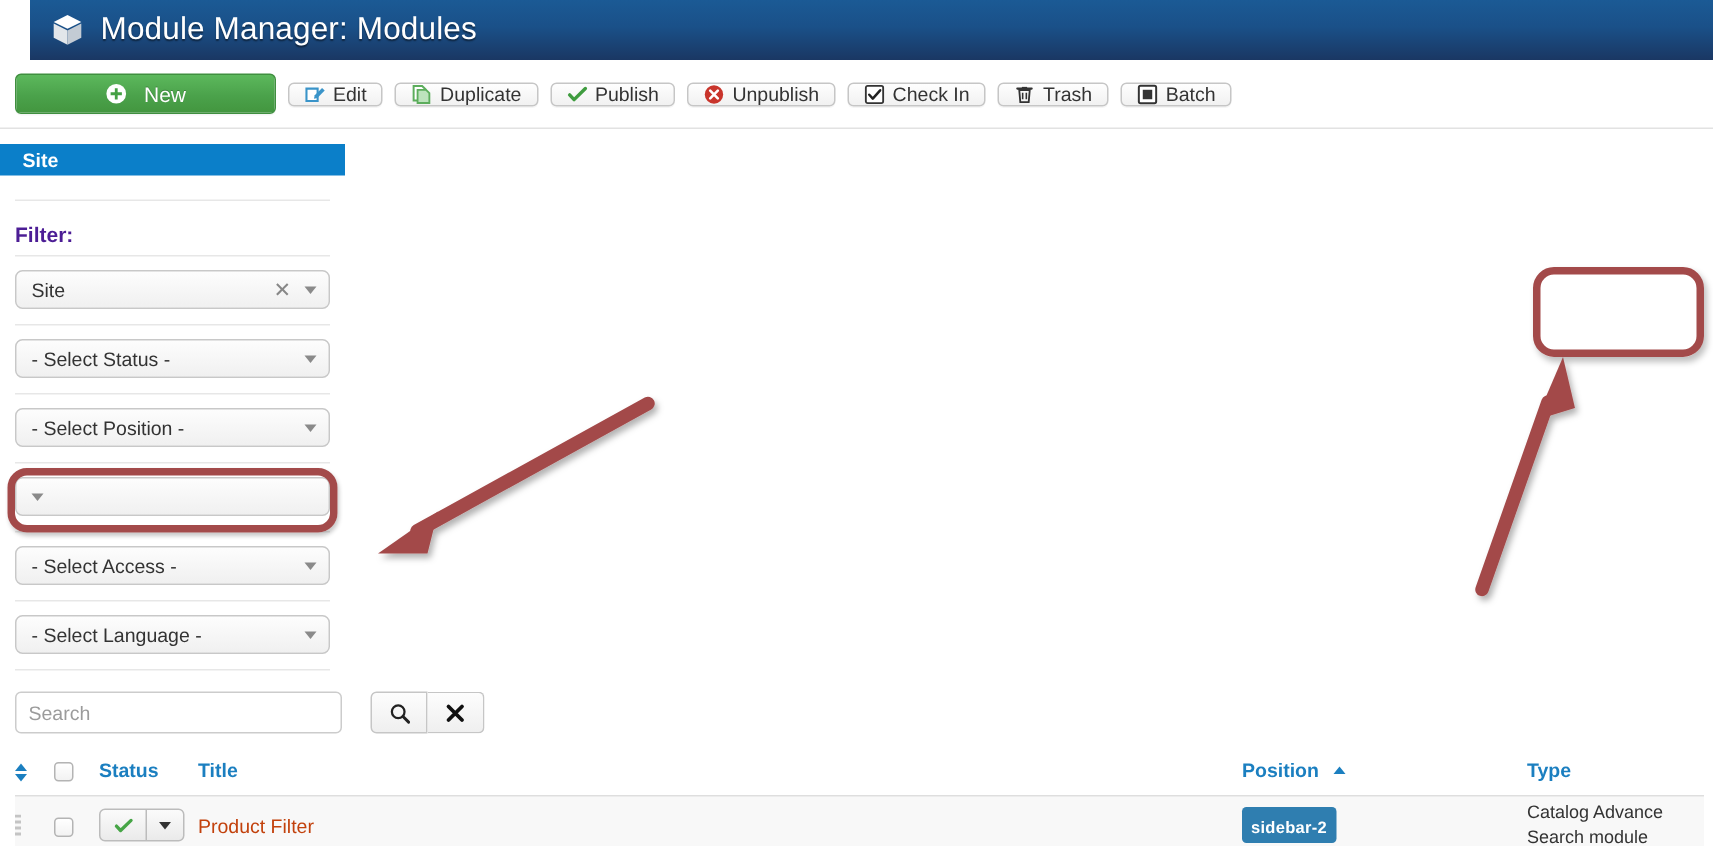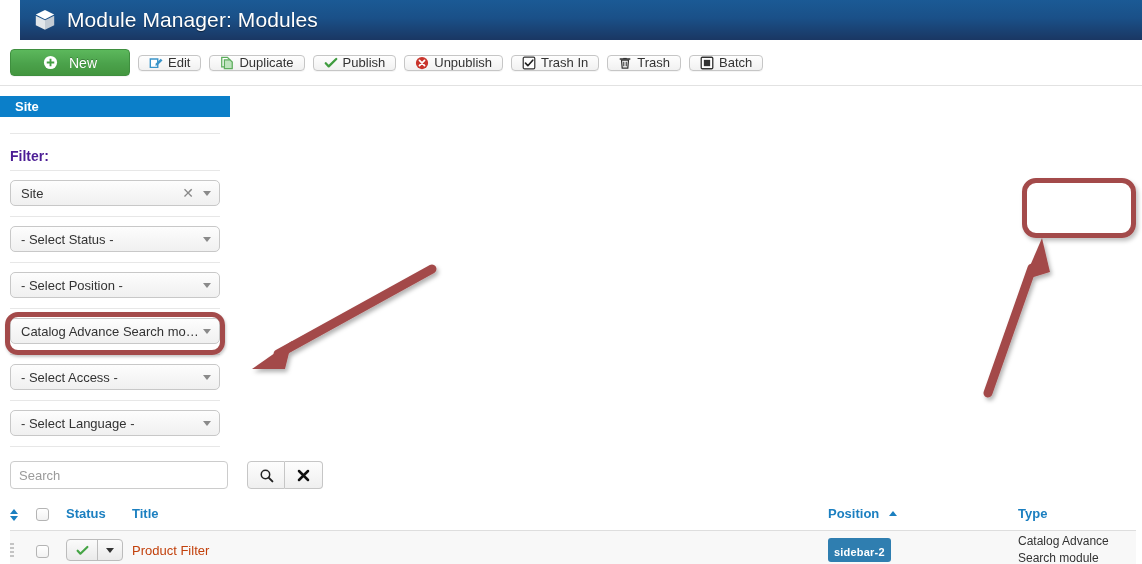--- a/index.html
+++ b/index.html
@@ -65,21 +65,21 @@
     align-items: center;
     justify-content: center;
     gap: 5px;
     padding: 0 10px;
     box-sizing: border-box;
     cursor: pointer;
     white-space: nowrap;
     box-shadow: 0 1px 0 rgba(0,0,0,0.04);
   }
   .btn-new {
-    width: 120px;
+    width: 174px;
     height: 27px;
     border: 1px solid #3f8f3f;
     border-radius: 4px;
     background: linear-gradient(to bottom, #5cb85c 0%, #4ba24b 55%, #43963f 100%);
     color: #ffffff;
     font-size: 14px;
     text-shadow: 0 -1px 0 rgba(0,0,0,0.25);
     gap: 11px;
   }
   .ico {
@@ -419,21 +419,21 @@
     <span>Unpublish</span>
   </div>
 
   <div class="btn">
     <span class="ico">
       <svg viewBox="0 0 16 16" width="14" height="14" aria-hidden="true">
         <rect x="1.4" y="1.4" width="13.2" height="13.2" rx="1.4" fill="#ffffff" stroke="#333333" stroke-width="1.4"></rect>
         <path d="M4 8.2l2.7 2.9L12.3 4.8" fill="none" stroke="#222222" stroke-width="1.9" stroke-linecap="round" stroke-linejoin="round"></path>
       </svg>
     </span>
-    <span>Trash In</span>
+    <span>Check In</span>
   </div>
 
   <div class="btn">
     <span class="ico">
       <svg viewBox="0 0 16 16" width="14" height="14" aria-hidden="true">
         <path d="M2.5 3.5h11" stroke="#333333" stroke-width="1.6" stroke-linecap="round"></path>
         <path d="M6 2.2h4v1.3H6z" fill="#333333"></path>
         <path d="M4 4.6h8l-.8 9.2H4.8z" fill="none" stroke="#333333" stroke-width="1.4"></path>
         <path d="M6.6 6.6v5M9.4 6.6v5" stroke="#333333" stroke-width="1.2"></path>
       </svg>
@@ -486,21 +486,20 @@
     <div class="filter-slot">
       <div class="select-box">
         <span class="select-text">- Select Position -</span>
         <span class="caret-down"></span>
       </div>
     </div>
     <div class="filter-rule"></div>
 
     <div class="filter-slot">
       <div class="select-box">
-        <span class="select-text">Catalog Advance Search mo…</span>
         <span class="caret-down"></span>
       </div>
       <div class="hl-ring" style="left:5px; top:3px; width:220px; height:43px;"></div>
     </div>
     <div class="filter-rule"></div>
 
     <div class="filter-slot">
       <div class="select-box">
         <span class="select-text">- Select Access -</span>
         <span class="caret-down"></span>

